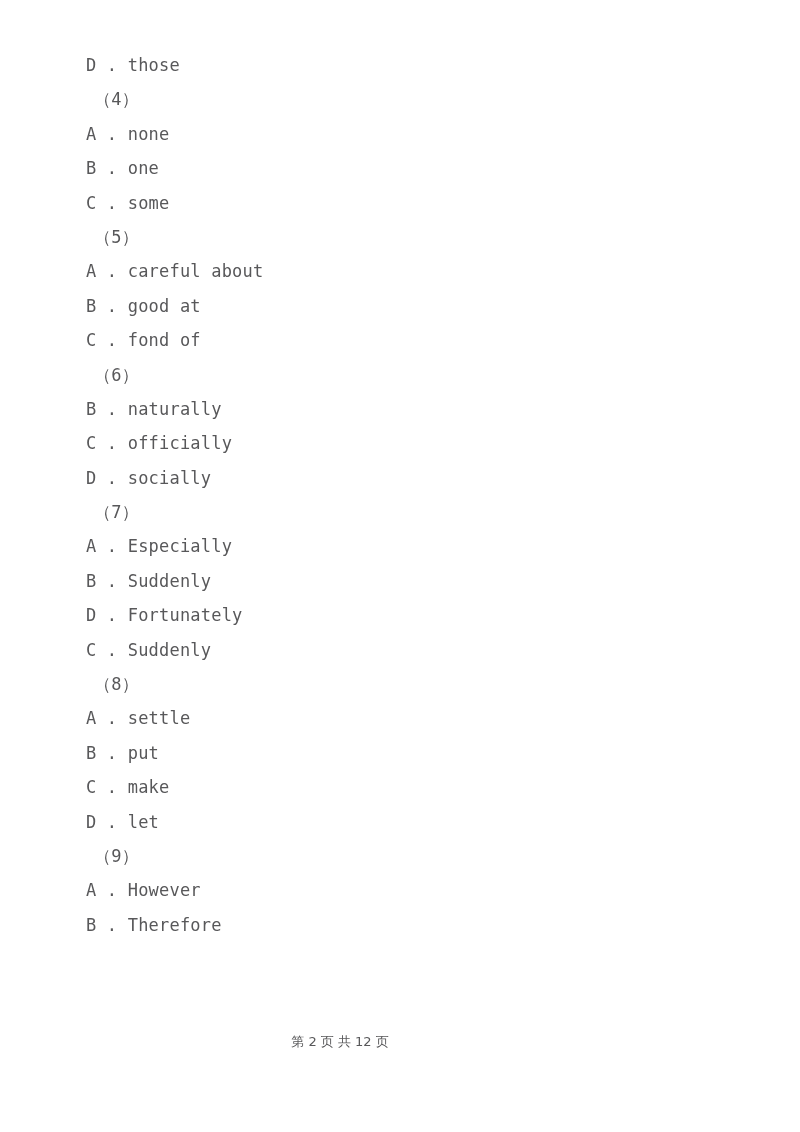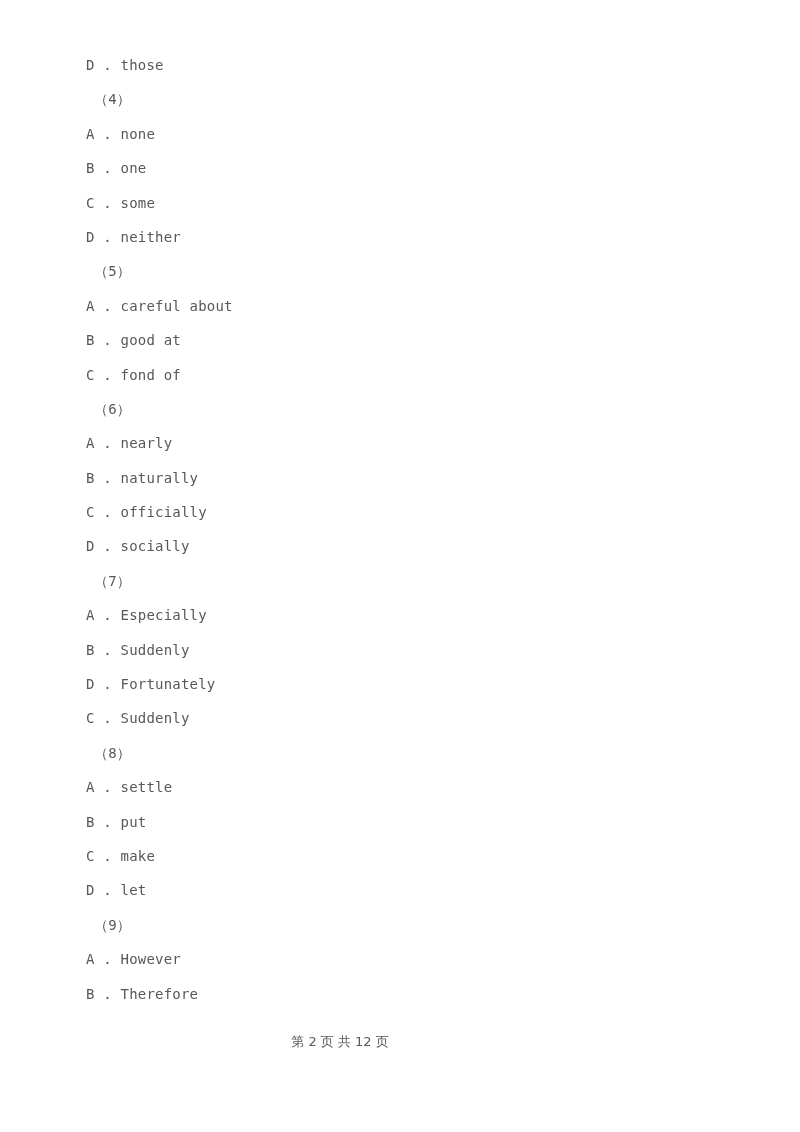--- a/index.html
+++ b/index.html
@@ -25,21 +25,21 @@
   #content {
     position: absolute;
     left: 86px;
     top: 48px;
     width: 640px;
   }
 
   .line {
     height: 34.4px;
     line-height: 34.4px;
-    font-size: 14px;
+    font-size: 17px;
     color: #58585a;
     white-space: pre;
     letter-spacing: 0.2px;
     font-family: "DejaVu Sans Mono", "Liberation Mono", monospace;
   }
 
   
   .option {
     text-indent: 0;
   }
@@ -72,27 +72,25 @@
 <body>
 
 <div id="page">
 
   <div id="content">
       <div class="line option"><span class="opt-letter">D</span><span class="opt-dot"> . </span><span class="opt-text">those</span></div>
       <div class="line qnum">（4）</div>
       <div class="line option"><span class="opt-letter">A</span><span class="opt-dot"> . </span><span class="opt-text">none</span></div>
       <div class="line option"><span class="opt-letter">B</span><span class="opt-dot"> . </span><span class="opt-text">one</span></div>
       <div class="line option"><span class="opt-letter">C</span><span class="opt-dot"> . </span><span class="opt-text">some</span></div>
-      <div class="line option"><span class="opt-letter">D</span><span class="opt-dot"> . </span><span class="opt-text">neither</span></div>
       <div class="line qnum">（5）</div>
       <div class="line option"><span class="opt-letter">A</span><span class="opt-dot"> . </span><span class="opt-text">careful about</span></div>
       <div class="line option"><span class="opt-letter">B</span><span class="opt-dot"> . </span><span class="opt-text">good at</span></div>
       <div class="line option"><span class="opt-letter">C</span><span class="opt-dot"> . </span><span class="opt-text">fond of</span></div>
       <div class="line qnum">（6）</div>
-      <div class="line option"><span class="opt-letter">A</span><span class="opt-dot"> . </span><span class="opt-text">nearly</span></div>
       <div class="line option"><span class="opt-letter">B</span><span class="opt-dot"> . </span><span class="opt-text">naturally</span></div>
       <div class="line option"><span class="opt-letter">C</span><span class="opt-dot"> . </span><span class="opt-text">officially</span></div>
       <div class="line option"><span class="opt-letter">D</span><span class="opt-dot"> . </span><span class="opt-text">socially</span></div>
       <div class="line qnum">（7）</div>
       <div class="line option"><span class="opt-letter">A</span><span class="opt-dot"> . </span><span class="opt-text">Especially</span></div>
       <div class="line option"><span class="opt-letter">B</span><span class="opt-dot"> . </span><span class="opt-text">Suddenly</span></div>
       <div class="line option"><span class="opt-letter">D</span><span class="opt-dot"> . </span><span class="opt-text">Fortunately</span></div>
       <div class="line option"><span class="opt-letter">C</span><span class="opt-dot"> . </span><span class="opt-text">Suddenly</span></div>
       <div class="line qnum">（8）</div>
       <div class="line option"><span class="opt-letter">A</span><span class="opt-dot"> . </span><span class="opt-text">settle</span></div>

